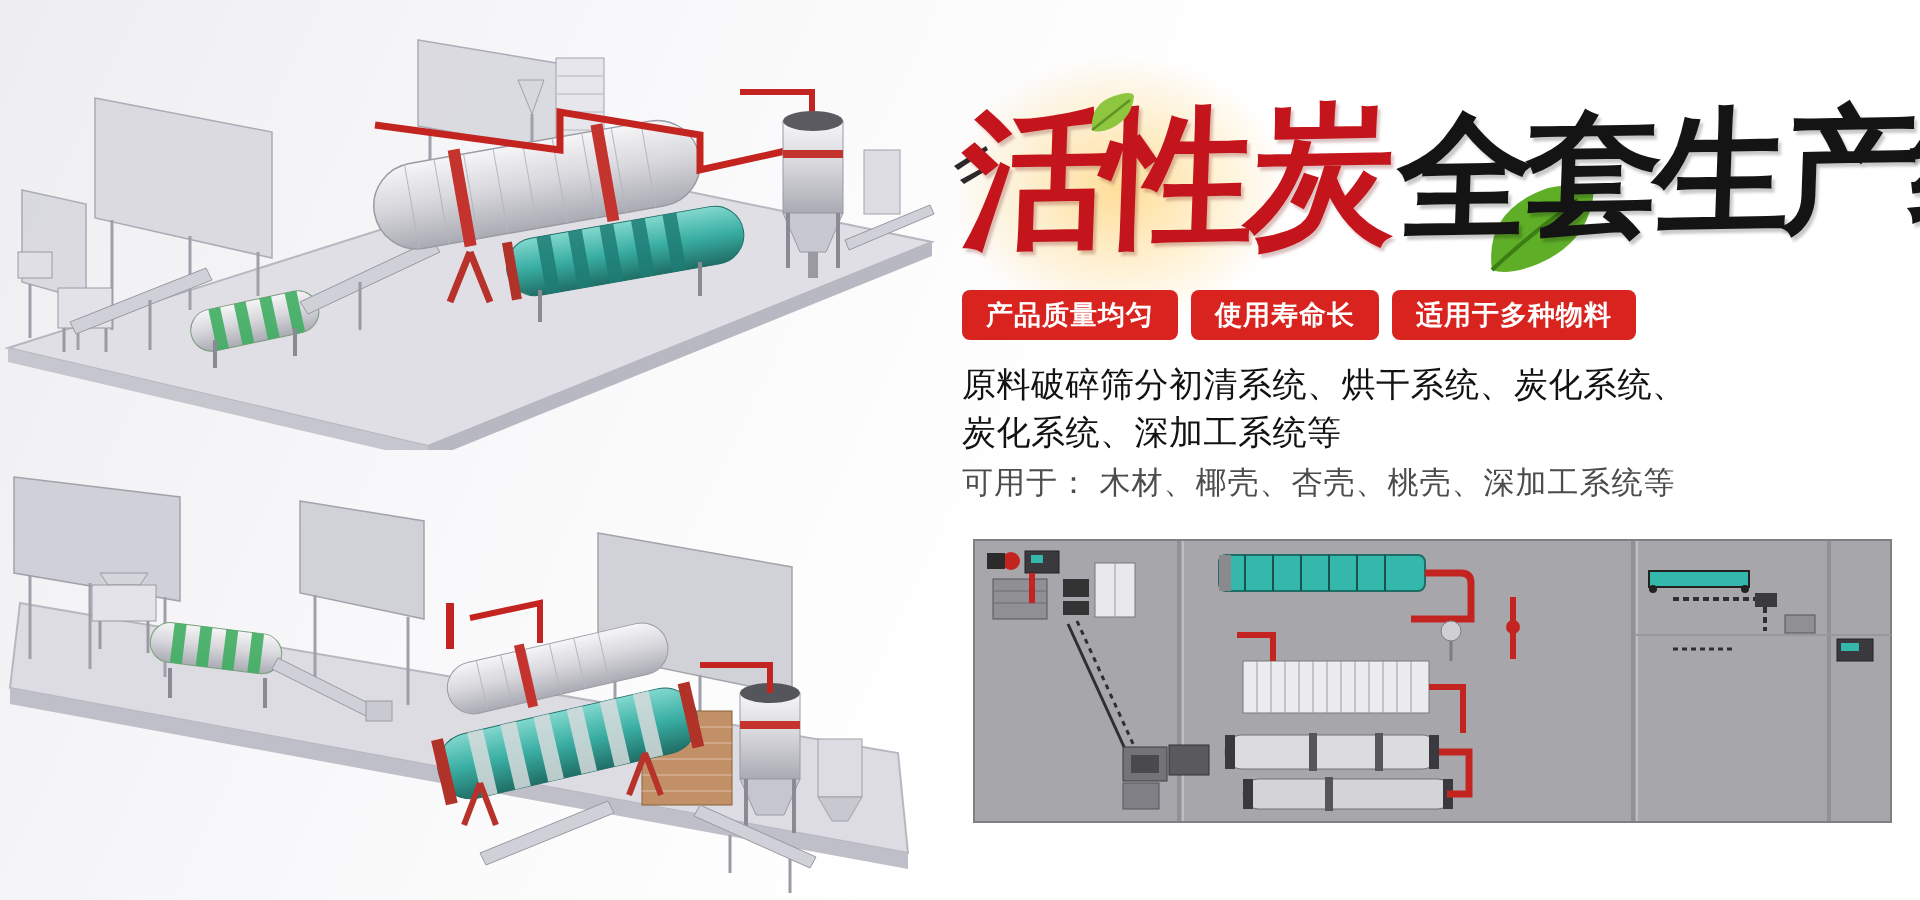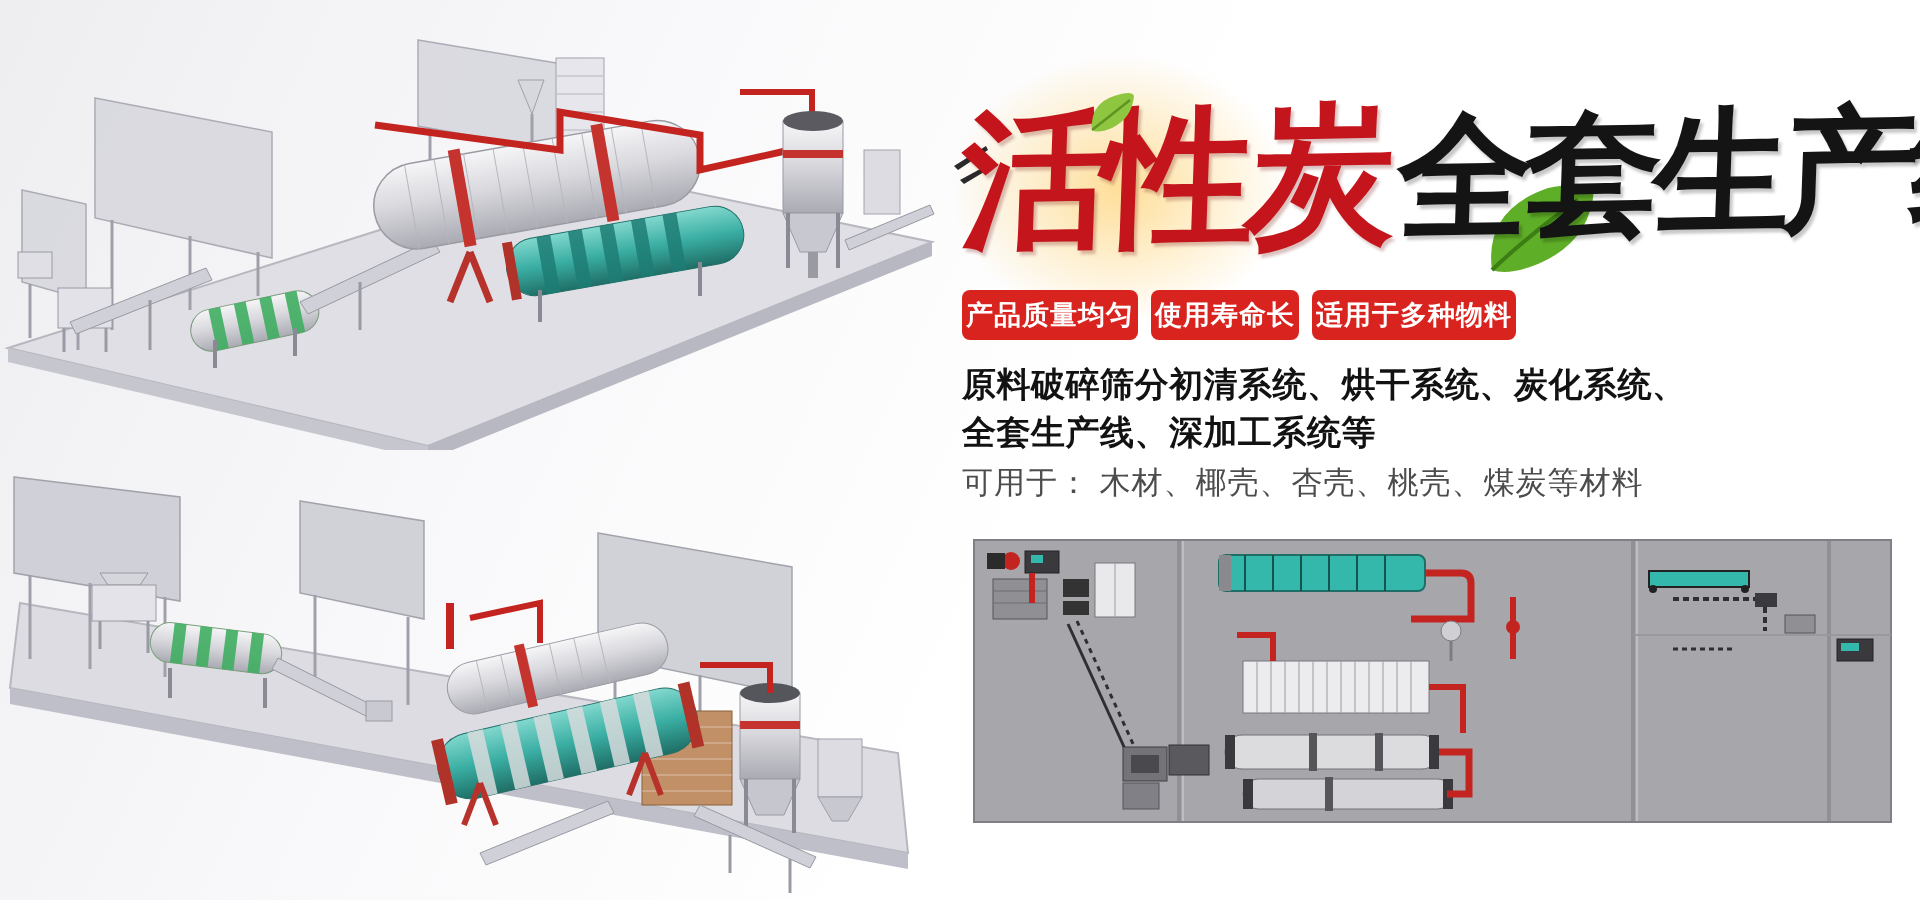--- a/index.html
+++ b/index.html
@@ -26,27 +26,27 @@
   }
   .t-black{
     font-size:136px;color:#141414;letter-spacing:-8px;margin-left:10px;
     text-shadow:3px 4px 3px rgba(0,0,0,.22);
   }
   .leaf-big{position:absolute;left:1478px;top:180px;z-index:1;}
   .leaf-small{position:absolute;left:1088px;top:92px;z-index:3;}
   .speed-lines{position:absolute;left:952px;top:128px;z-index:1;}
   .badges{position:absolute;left:962px;top:290px;display:flex;gap:13px;z-index:2;}
   .badge{
-    display:inline-flex;align-items:center;height:50px;padding:0 4px;
+    display:inline-flex;align-items:center;height:50px;padding:0 24px;
     background:#d9231f;color:#ffffff;font-size:27px;font-weight:700;
     border-radius:8px;letter-spacing:1px;
   }
   .desc-bold{
     position:absolute;left:962px;top:360px;margin:0;z-index:2;
-    font-size:34px;font-weight:700;color:#121212;line-height:1.42;letter-spacing:.5px;
+    font-size:34px;font-weight:400;color:#121212;line-height:1.42;letter-spacing:.5px;
   }
   .desc-gray{
     position:absolute;left:962px;top:462px;margin:0;z-index:2;
     font-size:31px;font-weight:400;color:#4c4c4c;letter-spacing:1px;
   }
   .schematic{position:absolute;left:973px;top:539px;width:919px;height:284px;}
 </style>
 </head>
 <body>
 
@@ -265,23 +265,23 @@
   </svg>
 
   <div class="badges">
     <span class="badge">产品质量均匀</span>
     <span class="badge">使用寿命长</span>
     <span class="badge">适用于多种物料</span>
   </div>
 
   <p class="desc-bold">
     <span>原料破碎筛分初清系统、烘干系统、炭化系统、</span><br>
-    <span>全套生产线、深加工系统等</span>
+    <span>炭化系统、深加工系统等</span>
   </p>
-  <p class="desc-gray">可用于： 木材、椰壳、杏壳、桃壳、煤炭等材料</p>
+  <p class="desc-gray">可用于： 木材、椰壳、杏壳、桃壳、深加工系统等</p>
 
   <div class="schematic">
     <svg viewBox="0 0 919 284" width="919" height="284">
       <rect x="1" y="1" width="917" height="282" fill="#a7a7ab" stroke="#7f7f85" stroke-width="2"></rect>
 
       <line x1="206" y1="2" x2="206" y2="282" stroke="#909095" stroke-width="4"></line>
       <line x1="210" y1="2" x2="210" y2="282" stroke="#c6c6ca" stroke-width="1.5"></line>
       <line x1="660" y1="2" x2="660" y2="282" stroke="#909095" stroke-width="4"></line>
       <line x1="664" y1="2" x2="664" y2="282" stroke="#c6c6ca" stroke-width="1.5"></line>
       <line x1="856" y1="2" x2="856" y2="282" stroke="#909095" stroke-width="4"></line>

